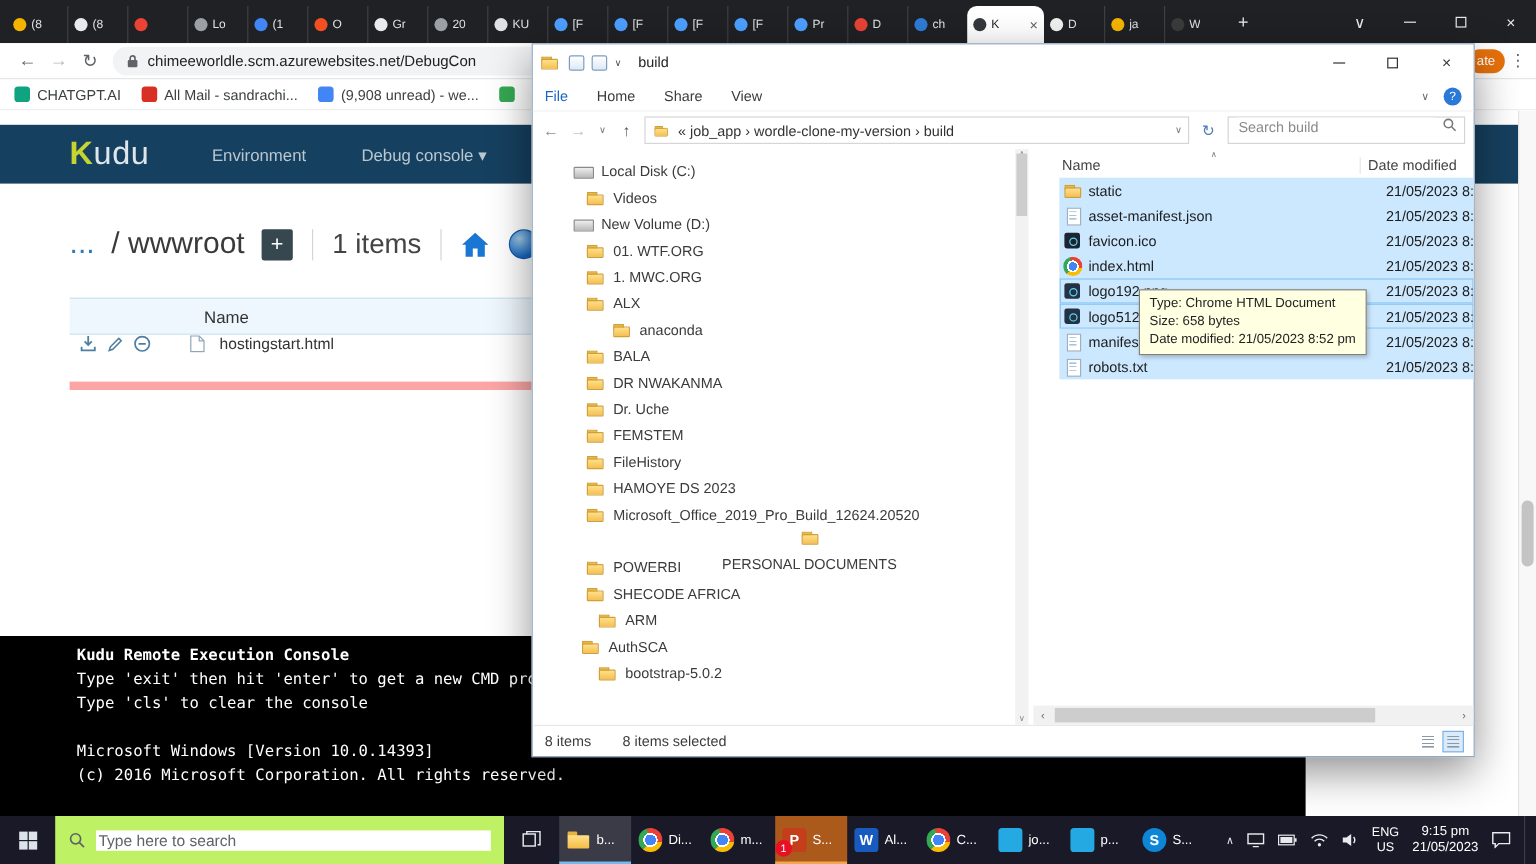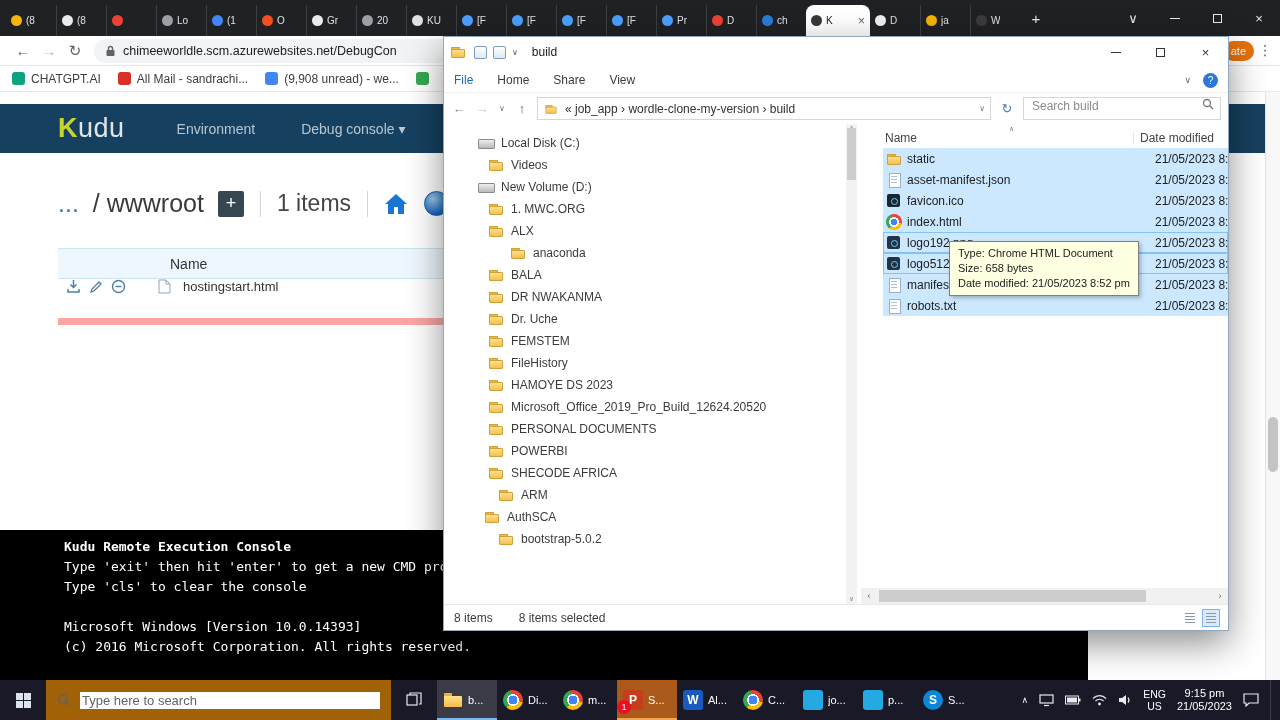--- a/index.html
+++ b/index.html
@@ -166,21 +166,21 @@
   .fi-chrome{border-radius:50%;background:
     radial-gradient(circle at 50% 50%, #4285f4 0 3.5px, #fff 3.5px 5px, rgba(0,0,0,0) 5px),
     conic-gradient(from -18deg,#ea4335 0 120deg,#fbbc05 120deg 235deg,#34a853 235deg 360deg);}
 
   
   #taskbar{position:absolute;left:0;right:0;bottom:0;height:40px;background:#191927;display:flex;
     align-items:stretch;z-index:10;}
   .start-btn{width:46px;display:flex;align-items:center;justify-content:center;}
   .win-logo{display:grid;grid-template-columns:7px 7px;grid-gap:1px;}
   .win-logo i{display:block;width:7px;height:7px;background:#dde3ea;}
-  .tb-search{width:345px;background:#a16207;display:flex;align-items:center;gap:9px;padding:0 11px;}
+  .tb-search{width:374px;background:#bef264;display:flex;align-items:center;gap:9px;padding:0 11px;}
   .tb-search input{border:none;outline:none;flex:1;font-size:13px;color:#444;font-family:"Liberation Sans",sans-serif;min-width:0;}
   .tb-search input::placeholder{color:#5f6368;}
   .taskview{width:46px;display:flex;align-items:center;justify-content:center;}
   .tb-btn{width:60px;display:flex;align-items:center;gap:5px;padding:0 6px;position:relative;}
   .tb-btn.active{background:rgba(255,255,255,.15);box-shadow:inset 0 -2px 0 #76b9ed;}
   .tb-btn.attention{background:rgba(214,108,25,.78);box-shadow:inset 0 -2px 0 #f3a64d;}
   .tb-iconwrap{position:relative;flex:none;}
   .tb-icon{width:20px;height:20px;display:flex;align-items:center;justify-content:center;
     font-size:12px;font-weight:bold;color:#fff;border-radius:3px;position:relative;}
   .tb-folder::before{content:'';position:absolute;left:1px;top:3px;width:8px;height:4px;
@@ -466,20 +466,24 @@
           <div class="side-item" style="padding-left: 44px;">
             <span class="fi fi-folder"></span>
             <span class="side-label">Videos</span>
           </div>
           <div class="side-item" style="padding-left: 34px;">
             <span class="fi fi-disk"></span>
             <span class="side-label">New Volume (D:)</span>
           </div>
           <div class="side-item" style="padding-left: 44px;">
             <span class="fi fi-folder"></span>
+            <span class="side-label">01. WTF.ORG</span>
+          </div>
+          <div class="side-item" style="padding-left: 44px;">
+            <span class="fi fi-folder"></span>
             <span class="side-label">1. MWC.ORG</span>
           </div>
           <div class="side-item" style="padding-left: 44px;">
             <span class="fi fi-folder"></span>
             <span class="side-label">ALX</span>
           </div>
           <div class="side-item" style="padding-left: 66px;">
             <span class="fi fi-folder"></span>
             <span class="side-label">anaconda</span>
           </div>
@@ -504,21 +508,21 @@
             <span class="side-label">FileHistory</span>
           </div>
           <div class="side-item" style="padding-left: 44px;">
             <span class="fi fi-folder"></span>
             <span class="side-label">HAMOYE DS 2023</span>
           </div>
           <div class="side-item" style="padding-left: 44px;">
             <span class="fi fi-folder"></span>
             <span class="side-label">Microsoft_Office_2019_Pro_Build_12624.20520</span>
           </div>
-          <div class="side-item" style="padding-left: 44px;">
+          <div class="side-item" style="padding-left: 44px; flex-direction: column;">
             <span class="fi fi-folder"></span>
             <span class="side-label">PERSONAL DOCUMENTS</span>
           </div>
           <div class="side-item" style="padding-left: 44px;">
             <span class="fi fi-folder"></span>
             <span class="side-label">POWERBI</span>
           </div>
           <div class="side-item" style="padding-left: 44px;">
             <span class="fi fi-folder"></span>
             <span class="side-label">SHECODE AFRICA</span>

